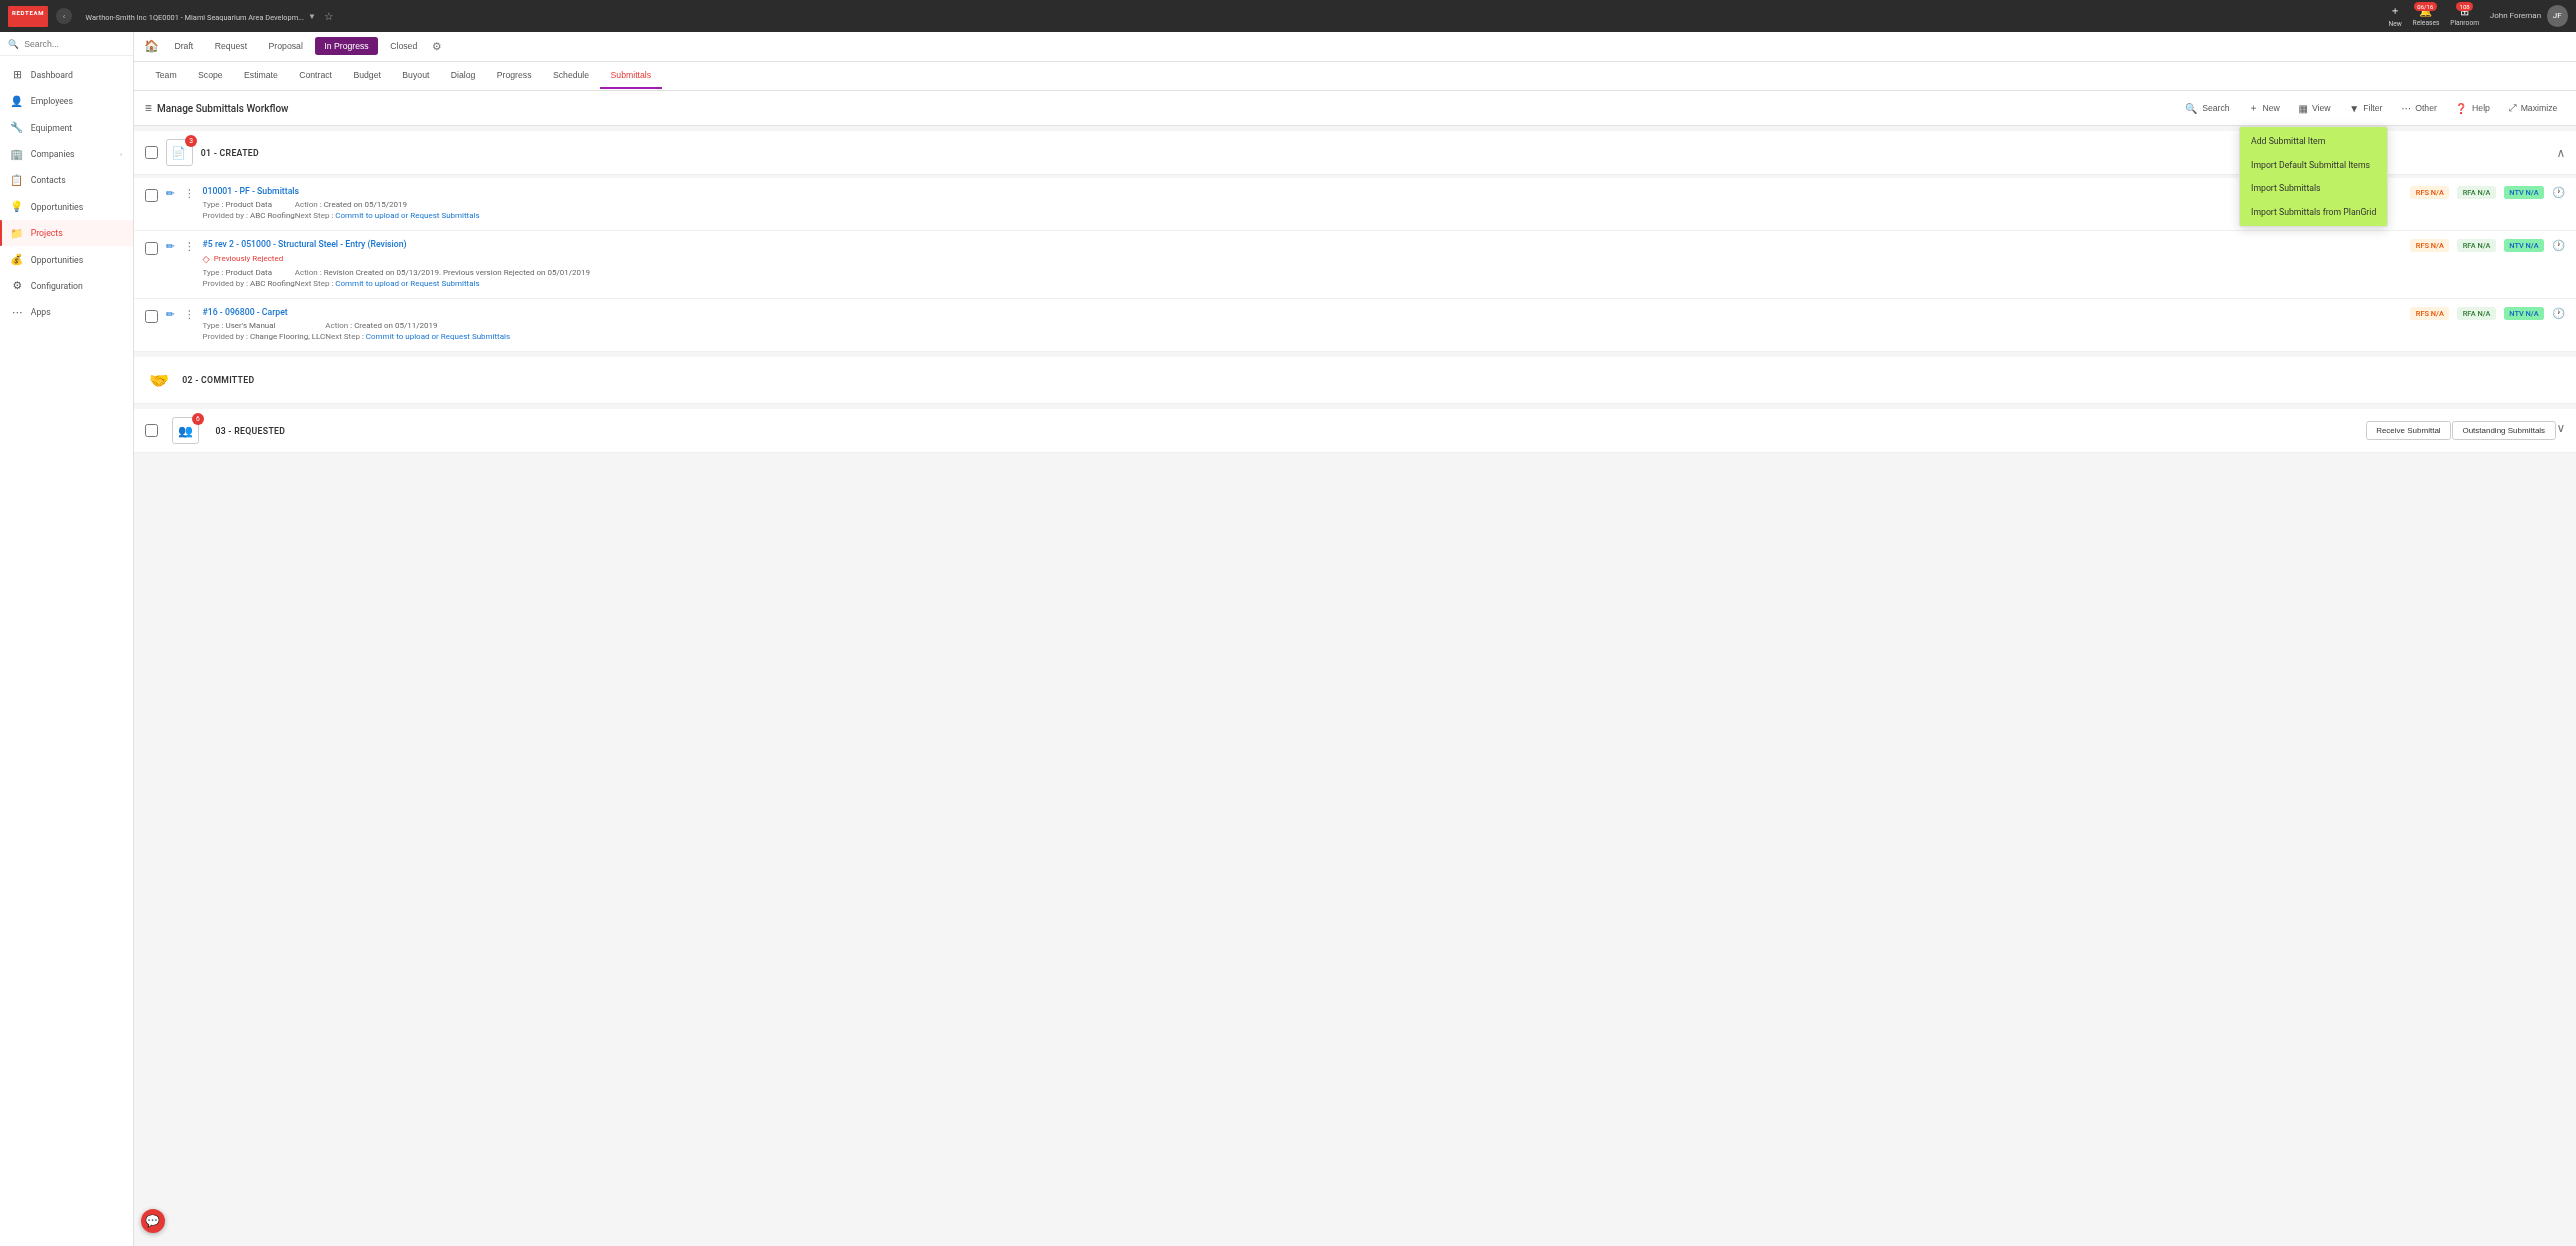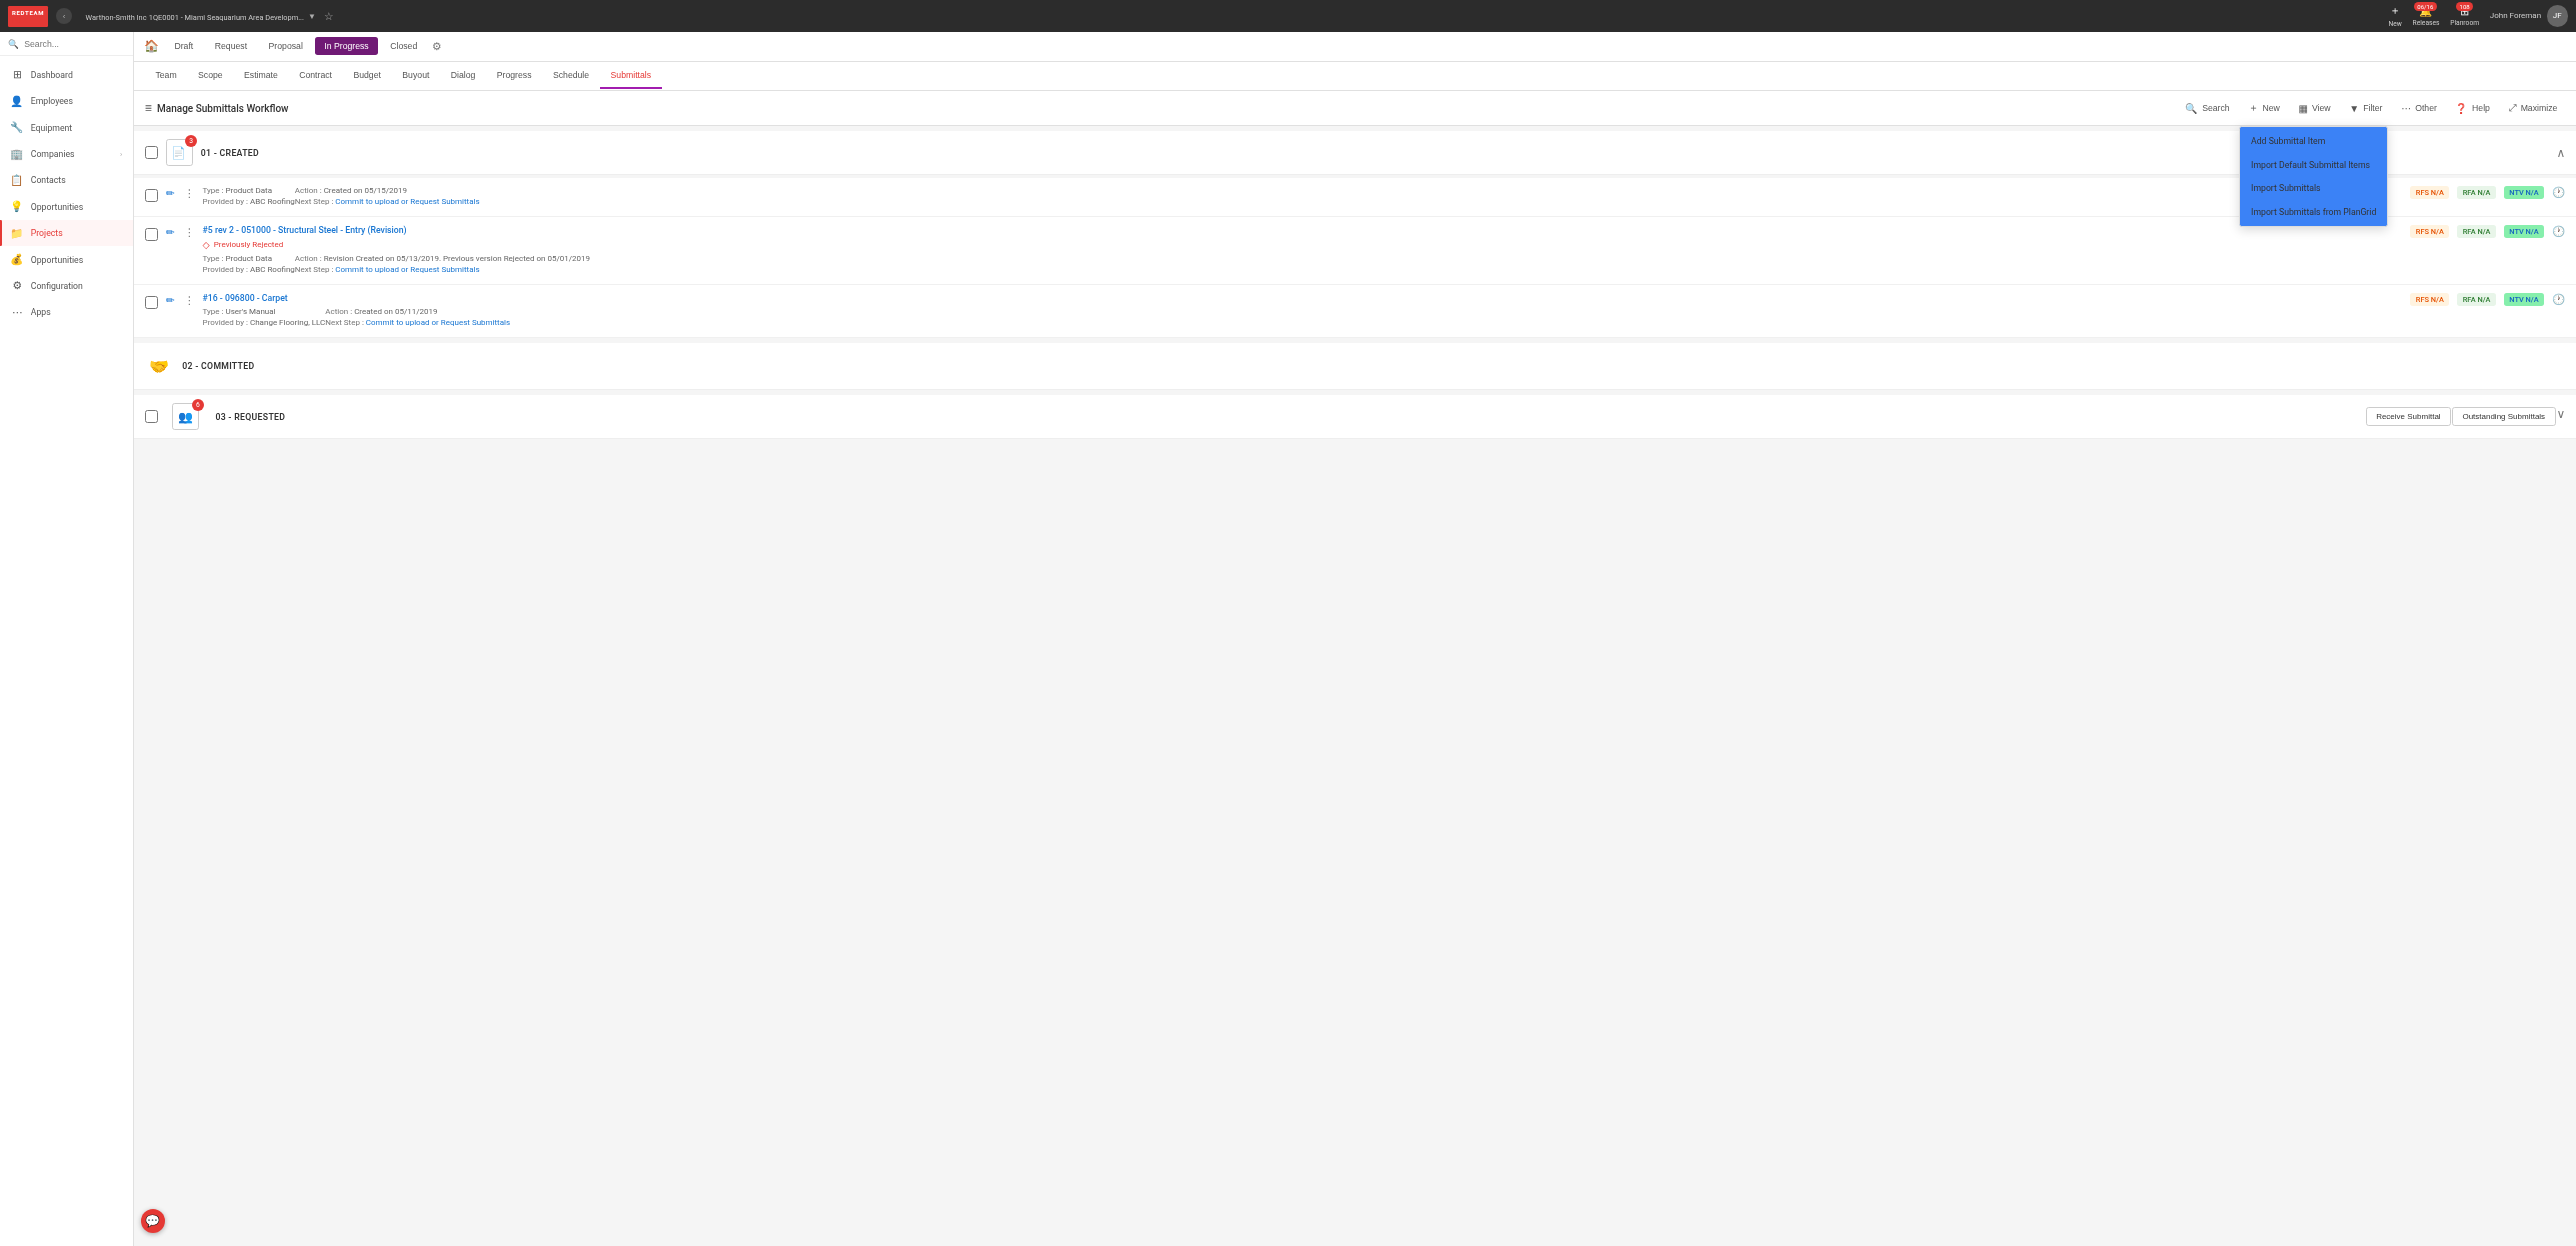--- a/index.html
+++ b/index.html
@@ -286,21 +286,21 @@
       font-size: 8.7px;
       border-radius: 2.7px;
     }
     .toolbar-btn .btn-icon { font-size: 10px; }
 
     
     .dropdown-menu {
       position: absolute;
       top: 35px;
       right: 188px;
-      background: #3b82f6;
+      background: #bef264;
       border: 0.7px solid #ddd;
       border-radius: 2.7px;
       box-shadow: 0 2.7px 10.7px rgba(0,0,0,0.15);
       z-index: 200;
       min-width: 148px;
       padding: 2.7px 0;
     }
     .dropdown-item {
       padding: 6.7px 10.7px;
       cursor: pointer;
@@ -671,20 +671,21 @@
         </div>
         <span class="section-title">01 - CREATED</span>
         <button class="section-toggle">∧</button>
       </div>
 
       <div class="submittal-item">
         <input type="checkbox" class="item-checkbox" style="">
         <button class="item-edit-btn">✏</button>
         <button class="item-menu-btn">⋮</button>
         <div class="item-content">
+          <div class="item-title">010001 - PF - Submittals</div>
           <div class="item-meta">
             <div class="item-meta-col">
               <div class="meta-row">
                 <span class="meta-label">Type</span>
                 <span> : </span>
                 <span>Product Data</span>
               </div>
               <div class="meta-row">
                 <span class="meta-label">Provided by</span>
                 <span> : </span>

